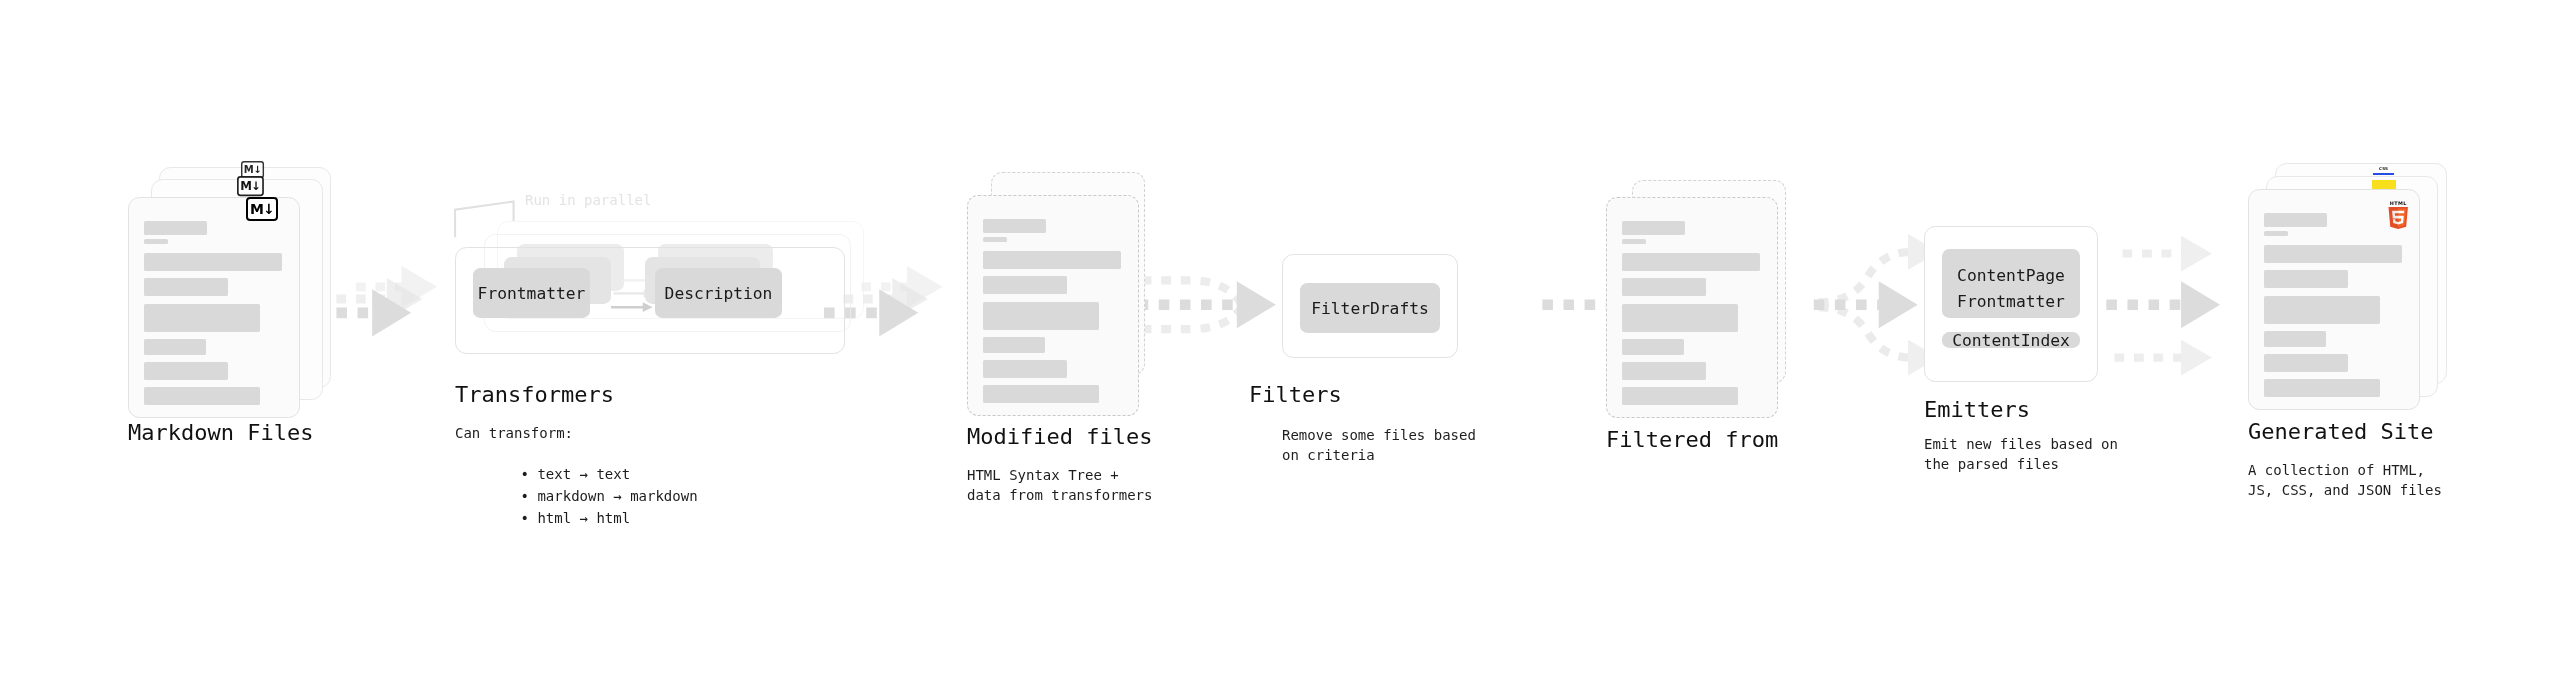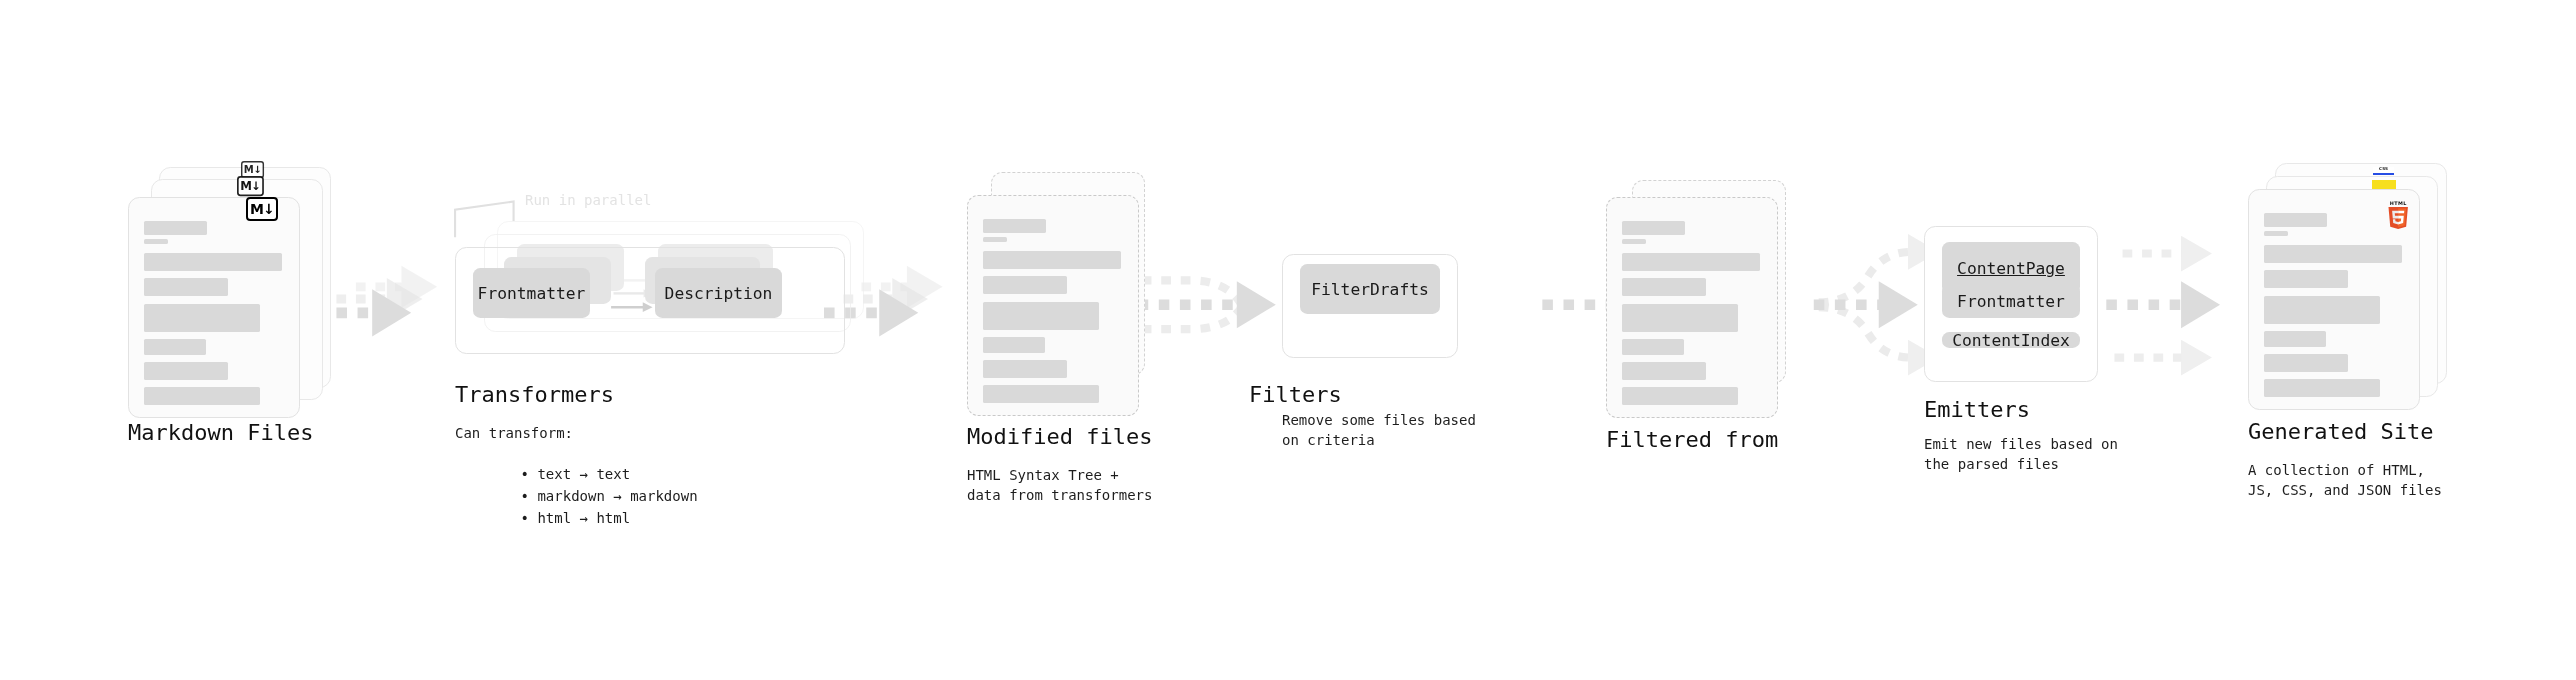--- a/index.html
+++ b/index.html
@@ -290,25 +290,25 @@
         <div class="bar b6"></div>
       </div>
     </div>
     <div class="title" style="left:967px;top:424px;">Modified files</div>
     <div class="subtitle" style="left:967px;top:465px;">HTML Syntax Tree +
 data from transformers</div>
   </div>
 
   <div class="node">
     <div class="groupbox" style="left:1282px;top:254px;width:176px;height:104px;"></div>
-    <div class="chip" style="left:1300px;top:264px;width:140px;height:50px;">
+    <div class="chip" style="left:1300px;top:283px;width:140px;height:50px;">
       <span>FilterDrafts</span>
     </div>
     <div class="title" style="left:1249px;top:382px;">Filters</div>
-    <div class="subtitle" style="left:1282px;top:410px;">Remove some files based
+    <div class="subtitle" style="left:1282px;top:425px;">Remove some files based
 on criteria</div>
   </div>
 
   <div class="node">
     <div class="sheet dashed" style="left:1632px;top:180px;width:154px;height:203px;"></div>
     <div class="doccard dashed" style="left:1606px;top:197px;">
       <div class="bars">
         <div class="bar h1"></div>
         <div class="bar h2"></div>
         <div class="bar b1"></div>
@@ -317,21 +317,21 @@
         <div class="bar b4"></div>
         <div class="bar b5"></div>
         <div class="bar b6"></div>
       </div>
     </div>
     <div class="title" style="left:1606px;top:427px;">Filtered from</div>
   </div>
 
   <div class="node">
     <div class="groupbox" style="left:1924px;top:226px;width:174px;height:156px;"></div>
-    <div class="chip" style="left:1942px;top:242px;width:138px;height:52px;text-decoration:underline;">
+    <div class="chip" style="left:1942px;top:249px;width:138px;height:52px;">
       <span>ContentPage</span>
     </div>
     <div class="chip" style="left:1942px;top:284px;width:138px;height:34px;">
       <span>Frontmatter</span>
     </div>
     <div class="chip" style="left:1942px;top:332px;width:138px;height:16px;">
       <span>ContentIndex</span>
     </div>
     <div class="title" style="left:1924px;top:397px;text-align:center;">Emitters</div>
     <div class="subtitle" style="left:1924px;top:434px;">Emit new files based on

